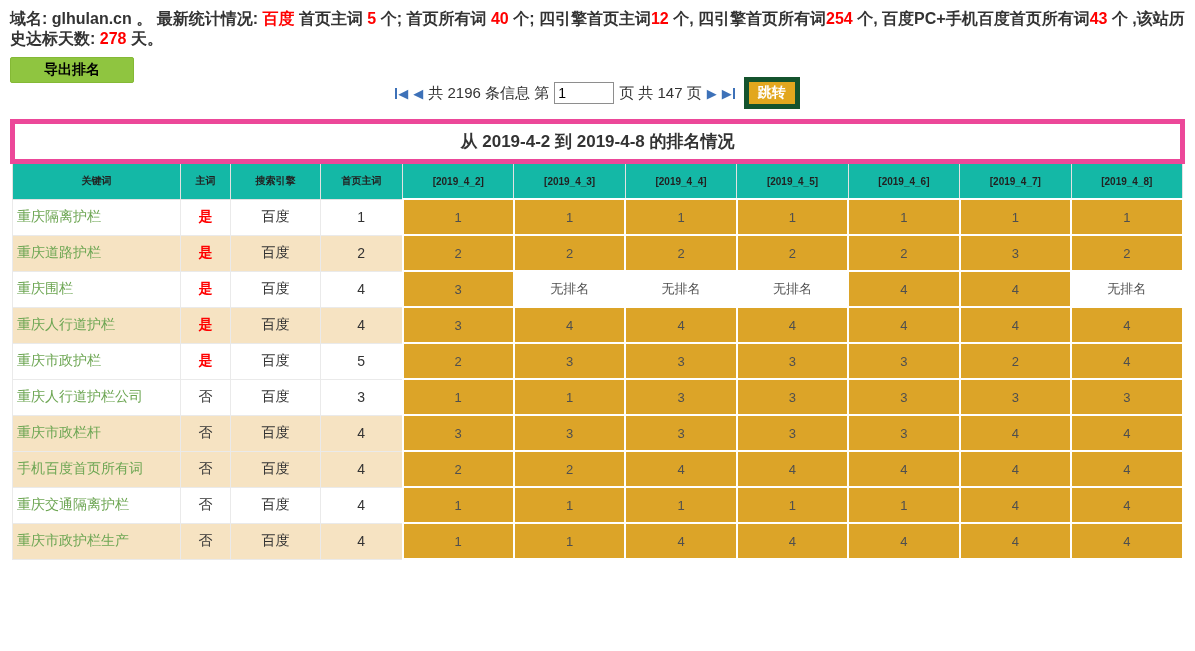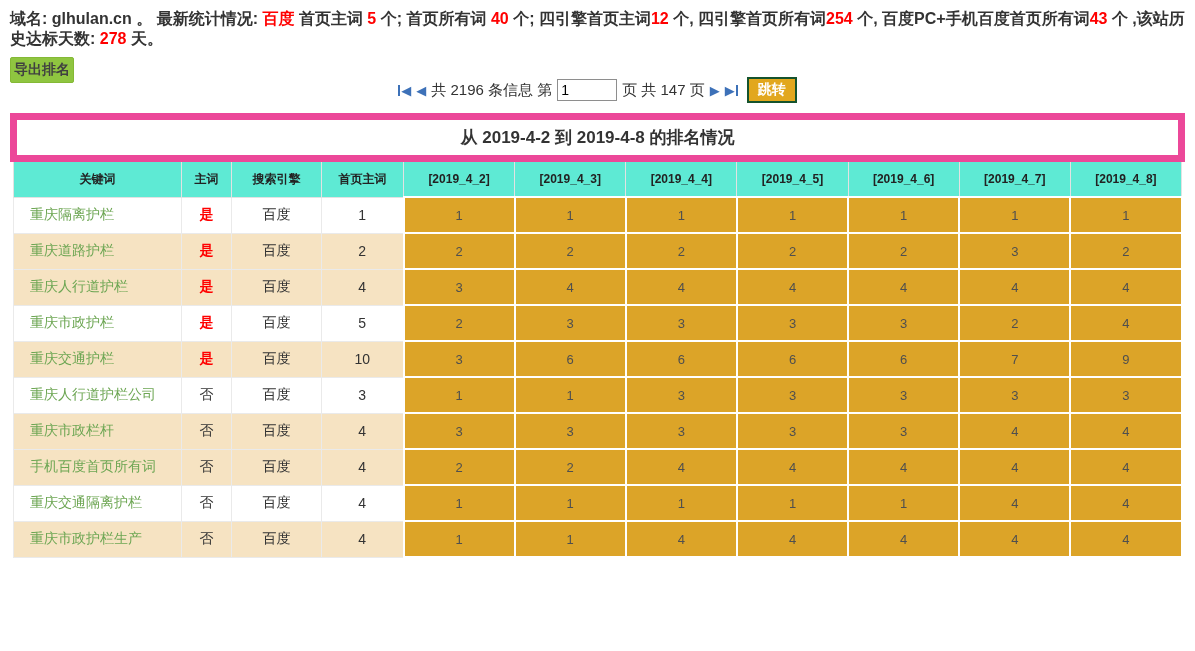--- a/index.html
+++ b/index.html
@@ -3,46 +3,46 @@
 <meta charset="utf-8">
 <style>
   html,body{margin:0;padding:0;background:#ffffff;}
   body{width:1195px;font-family:"Liberation Sans","DejaVu Sans",sans-serif;}
 
   
   .info-bar{padding:9px 10px 2px 10px;font-size:16px;font-weight:bold;line-height:20px;color:#333;}
 
   
   .toolbar-row{padding:6px 0 0 10px;height:24px;}
-  .export-btn{background:#8FC540;border:1px solid #84b935;color:#404040;font-weight:bold;
-    font-size:14px;padding:3px 3px;border-radius:2px;cursor:pointer;
+  .export-btn{background:#8FC540;border:1px solid #84b935;color:#000000;font-weight:bold;
+    font-size:14px;padding:3px 33px;border-radius:2px;cursor:pointer;
     font-family:"Liberation Sans","DejaVu Sans",sans-serif;}
 
   
   .pagination{display:flex;align-items:center;justify-content:center;gap:5px;
     font-size:15px;color:#333;margin:-4px 0 10px 0;}
   .pg-icon{color:#3D71B8;font-size:13px;cursor:pointer;display:inline-flex;align-items:center;line-height:1;}
   .pg-icon .bar{display:inline-block;width:2px;height:11px;background:#3D71B8;}
   .pg-icon.first .bar{margin-right:1px;}
   .pg-icon.last .bar{margin-left:1px;}
   .page-input{width:52px;height:18px;border:1px solid #8e8e8e;font-size:14px;padding:1px 3px;
     font-family:"Liberation Sans","DejaVu Sans",sans-serif;}
-  .jump-btn{background:#E2A71E;border:2px solid #14532d;color:#fff;font-weight:bold;
+  .jump-btn{background:#E2A71E;border:5px solid #14532d;color:#fff;font-weight:bold;
     font-size:14px;padding:2px 9px;margin-left:4px;cursor:pointer;
     font-family:"Liberation Sans","DejaVu Sans",sans-serif;}
 
   
   table{border-collapse:collapse;table-layout:fixed;width:1175px;margin:0 10px;border:1px solid #d9d9d9;}
   .title-cell{height:33px;font-size:17px;font-weight:bold;color:#333;background:#fff;
-    border:7px solid #ec4899;text-align:center;}
-  th.col{height:32px;background:#5eead4;font-size:12px;color:#222;border:1px solid #e2e2e2;font-weight:bold;}
+    border:5px solid #ec4899;text-align:center;}
+  th.col{height:32px;background:#14b8a6;font-size:10px;color:#222;border:1px solid #e2e2e2;font-weight:bold;}
   td{height:32px;text-align:center;font-size:14px;color:#333;border:1px solid #eaeaea;
     overflow:hidden;white-space:nowrap;}
   tr.alt td{background:#F6E3C2;}
-  td.kw{text-align:left;padding-left:16px;color:#6DA653;}
+  td.kw{text-align:left;padding-left:4px;color:#6DA653;}
   td.main.yes{color:#ff0000;font-weight:bold;}
   td.rank{font-size:13px;border:2px solid #ffffff;color:#4f4f4f;}
   td.rank.gold{background:#DCA428 !important;}
 </style>
 </head>
 <body>
 
 <div class="info-bar"><span style="color: rgb(51, 51, 51);">域名:  glhulan.cn 。  最新统计情况: </span><span style="color: rgb(255, 0, 0);">百度</span><span style="color: rgb(51, 51, 51);"> 首页主词 </span><span style="color: rgb(255, 0, 0);">5</span><span style="color: rgb(51, 51, 51);"> 个; 首页所有词 </span><span style="color: rgb(255, 0, 0);">40</span><span style="color: rgb(51, 51, 51);"> 个; 四引擎首页主词</span><span style="color: rgb(255, 0, 0);">12</span><span style="color: rgb(51, 51, 51);"> 个, 四引擎首页所有词</span><span style="color: rgb(255, 0, 0);">254</span><span style="color: rgb(51, 51, 51);"> 个, 百度PC+手机百度首页所有词</span><span style="color: rgb(255, 0, 0);">43</span><span style="color: rgb(51, 51, 51);"> 个 ,该站历史达标天数: </span><span style="color: rgb(255, 0, 0);">278</span><span style="color: rgb(51, 51, 51);"> 天。</span></div>
 
 <div class="toolbar-row">
@@ -118,20 +118,33 @@
         <td class="engine">百度</td>
         <td class="latest">2</td>
         <td class="rank gold">2</td>
         <td class="rank gold">2</td>
         <td class="rank gold">2</td>
         <td class="rank gold">2</td>
         <td class="rank gold">2</td>
         <td class="rank gold">3</td>
         <td class="rank gold">2</td>
       </tr>
+      <tr>
+        <td class="kw">重庆围栏</td>
+        <td class="main yes">是</td>
+        <td class="engine">百度</td>
+        <td class="latest">4</td>
+        <td class="rank gold">3</td>
+        <td class="rank">无排名</td>
+        <td class="rank">无排名</td>
+        <td class="rank">无排名</td>
+        <td class="rank gold">4</td>
+        <td class="rank gold">4</td>
+        <td class="rank">无排名</td>
+      </tr>
       <tr class="alt">
         <td class="kw">重庆人行道护栏</td>
         <td class="main yes">是</td>
         <td class="engine">百度</td>
         <td class="latest">4</td>
         <td class="rank gold">3</td>
         <td class="rank gold">4</td>
         <td class="rank gold">4</td>
         <td class="rank gold">4</td>
         <td class="rank gold">4</td>
@@ -143,33 +156,20 @@
         <td class="main yes">是</td>
         <td class="engine">百度</td>
         <td class="latest">5</td>
         <td class="rank gold">2</td>
         <td class="rank gold">3</td>
         <td class="rank gold">3</td>
         <td class="rank gold">3</td>
         <td class="rank gold">3</td>
         <td class="rank gold">2</td>
         <td class="rank gold">4</td>
-      </tr>
-      <tr class="alt">
-        <td class="kw">重庆交通护栏</td>
-        <td class="main yes">是</td>
-        <td class="engine">百度</td>
-        <td class="latest">10</td>
-        <td class="rank gold">3</td>
-        <td class="rank gold">6</td>
-        <td class="rank gold">6</td>
-        <td class="rank gold">6</td>
-        <td class="rank gold">6</td>
-        <td class="rank gold">7</td>
-        <td class="rank gold">9</td>
       </tr>
       <tr>
         <td class="kw">重庆人行道护栏公司</td>
         <td class="main">否</td>
         <td class="engine">百度</td>
         <td class="latest">3</td>
         <td class="rank gold">1</td>
         <td class="rank gold">1</td>
         <td class="rank gold">3</td>
         <td class="rank gold">3</td>

